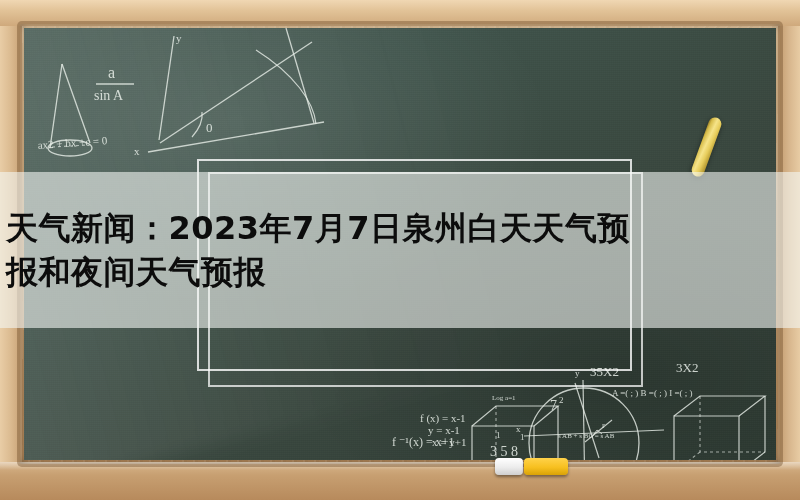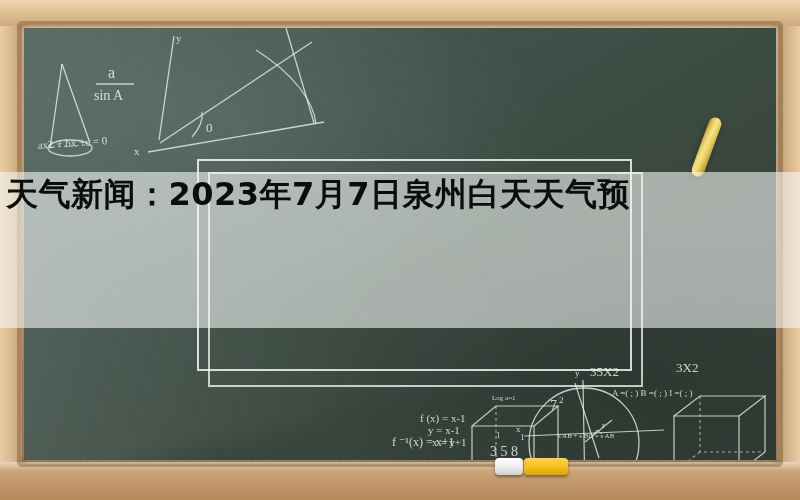--- a/index.html
+++ b/index.html
@@ -109,21 +109,21 @@
     background:linear-gradient(180deg,#ffd24a 0%,#f7c020 55%,#d9a206 100%);
   }
 
   
   .band{
     position:absolute;left:0;top:172px;width:800px;height:156px;
     background:rgba(244,246,244,.60);
   }
   .headline{
     position:absolute;left:0;top:172px;width:800px;height:156px;
-    display:flex;flex-direction:column;
+    display:flex;flex-direction:column;justify-content:center;
     padding:0 6px;box-sizing:border-box;
   }
   .headline .line{
     color:#0c0c0c;
     font-family:"DejaVu Sans","Liberation Sans",sans-serif;
     font-size:32px;line-height:44px;font-weight:600;
     letter-spacing:.5px;white-space:nowrap;
   }
 </style>
 </head>
@@ -251,15 +251,16 @@
 
     <div class="chalk-stick"></div>
   </div>
 
   <div class="ledge-chalk chalk-white"></div>
   <div class="ledge-chalk chalk-yellow"></div>
 
   <div class="band"></div>
   <div class="headline">
     <div class="line">天气新闻：2023年7月7日泉州白天天气预</div>
+    <div class="line">报和夜间天气预报</div>
   </div>
 
 </div>
 
 </body></html>

